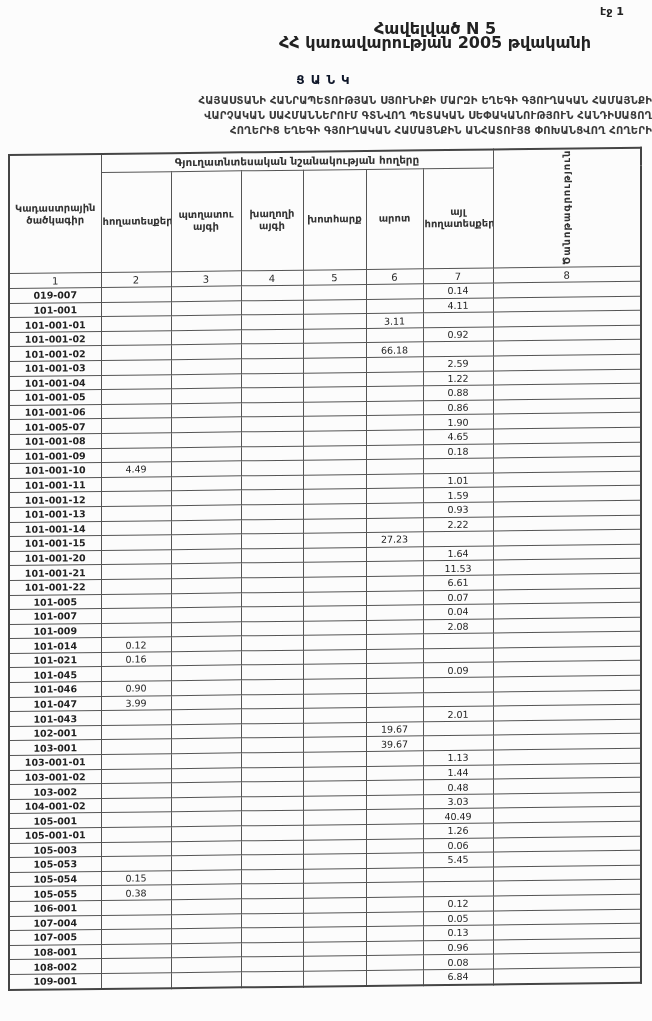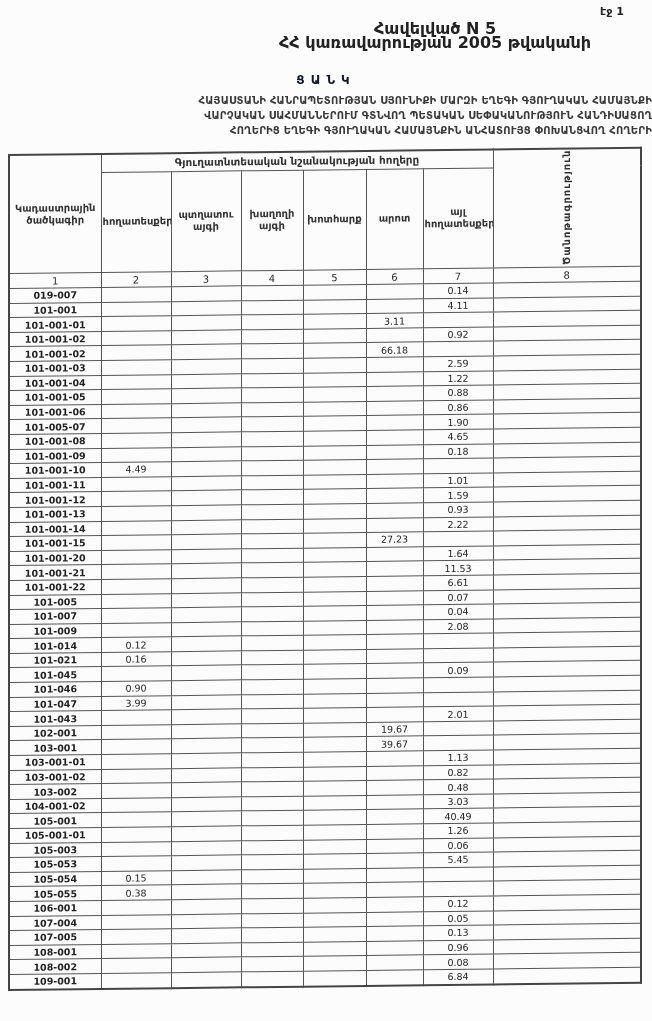--- a/index.html
+++ b/index.html
@@ -472,21 +472,21 @@
             <td>1.13</td>
             <td></td>
           </tr>
           <tr>
             <td>103-001-02</td>
             <td></td>
             <td></td>
             <td></td>
             <td></td>
             <td></td>
-            <td>0.82</td>
+            <td>1.44</td>
             <td></td>
           </tr>
           <tr>
             <td>103-002</td>
             <td></td>
             <td></td>
             <td></td>
             <td></td>
             <td></td>
             <td>0.48</td>

